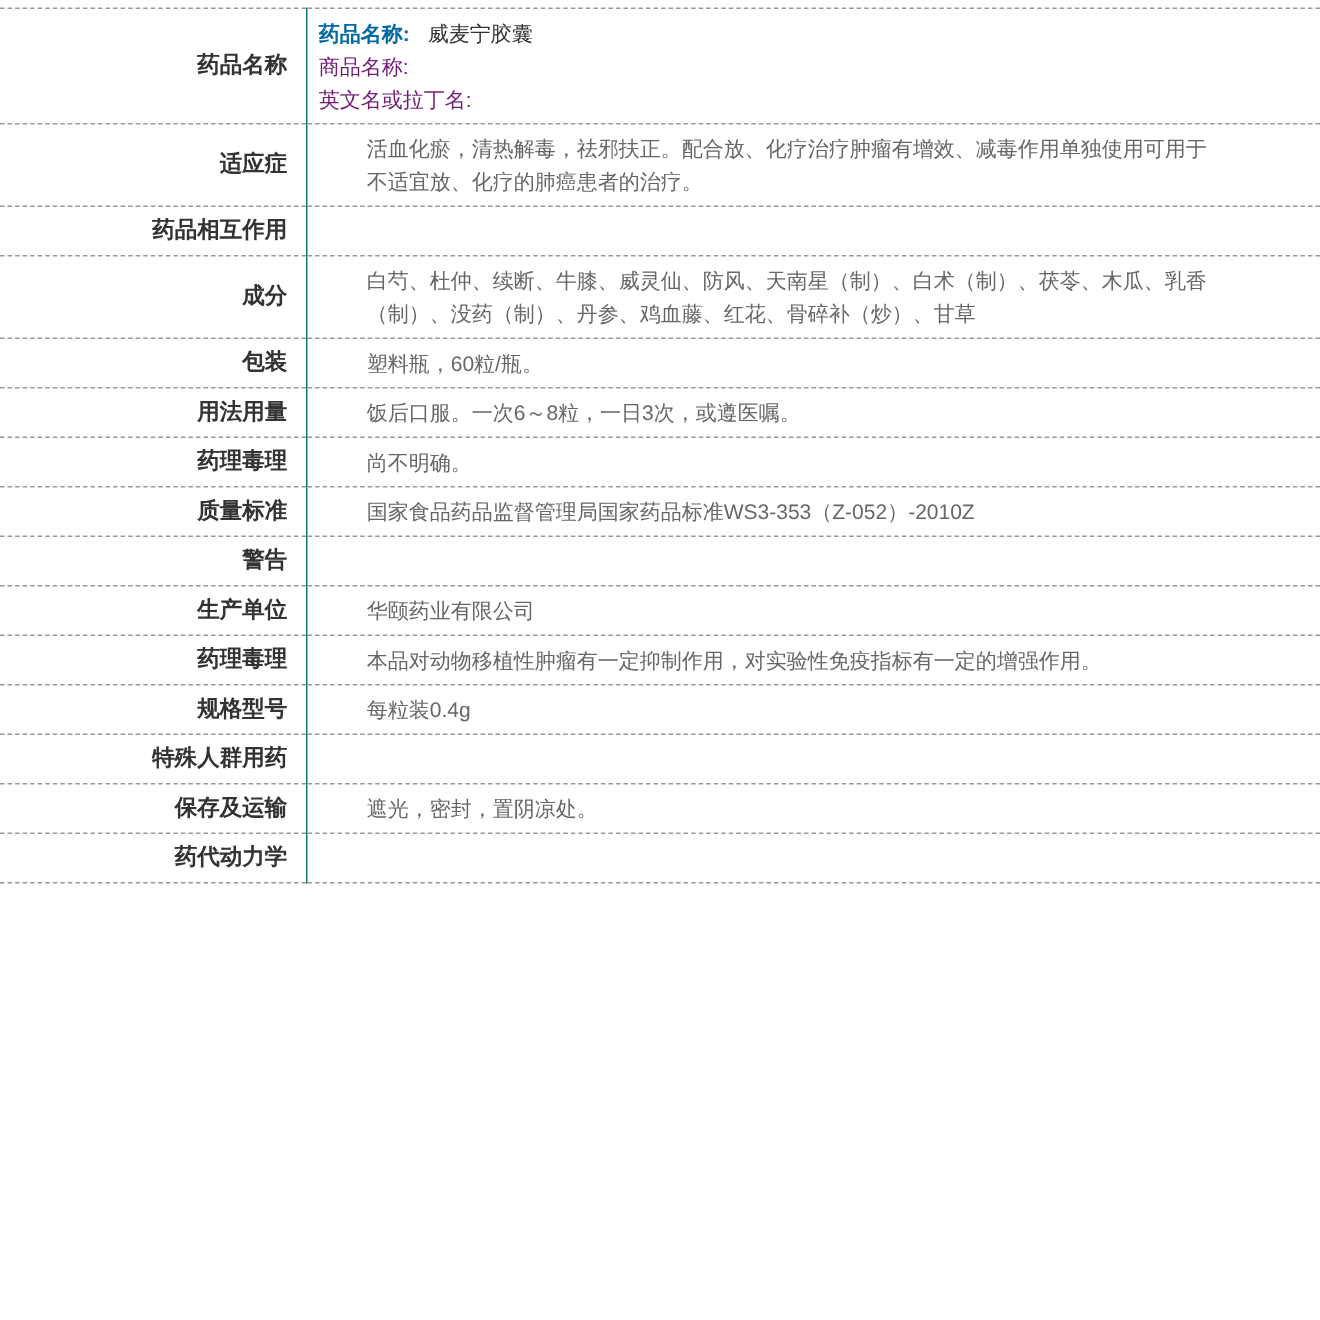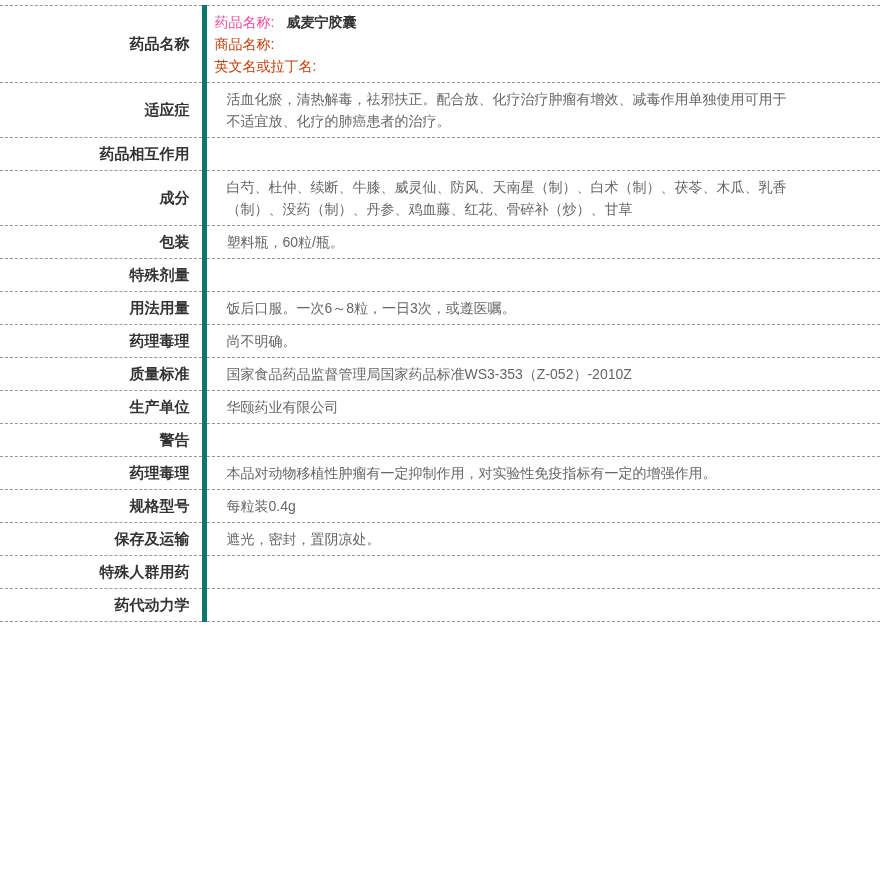--- a/index.html
+++ b/index.html
@@ -21,54 +21,56 @@
   }
   .drug-table {
     border-top: 1px dashed #999999;
   }
   .drug-table td {
     border-bottom: 1px dashed #999999;
     vertical-align: middle;
   }
   td.lbl {
     width: 204px;
-    border-right: 5px solid #0f766e;
+    border-right: 1px solid #0f766e;
     text-align: right;
     padding: 5px 12px 5px 0;
     font-size: 15px;
     font-weight: bold;
     color: #333333;
     line-height: 22px;
     white-space: nowrap;
   }
   td.val {
     padding: 5px 10px 5px 20px;
     font-size: 14px;
     color: #666666;
     line-height: 22px;
   }
   td.val .txt {
     max-width: 570px;
+    margin-left: 20px;
   }
   td.val-name {
     padding-left: 8px;
   }
   .nline {
     line-height: 22px;
     font-size: 14px;
   }
   .nlabel {
-    color: #c2410c;
+    color: #701a75;
   }
   .nlabel-dark {
-    color: #ec4899;
+    color: #0369a1;
+    font-weight: bold;
   }
   .nvalue {
     color: #333333;
-    font-weight: bold;
+    font-weight: normal;
     margin-left: 12px;
     margin-top: 44px;
   }
 </style>
 </head>
 <body>
 
 <table class="drug-table">
   <tbody>
     <tr>
@@ -104,77 +106,71 @@
           <div class="txt">白芍、杜仲、续断、牛膝、威灵仙、防风、天南星（制）、白术（制）、茯苓、木瓜、乳香（制）、没药（制）、丹参、鸡血藤、红花、骨碎补（炒）、甘草</div>
         </td>
     </tr>
     <tr>
       <td class="lbl">包装</td>
       <td class="val">
           <div class="txt">塑料瓶，60粒/瓶。</div>
         </td>
     </tr>
     <tr>
-      <td class="lbl">特殊剂量</td>
-      <td class="val">
-          <div class="txt"></div>
-        </td>
-    </tr>
-    <tr>
       <td class="lbl">用法用量</td>
       <td class="val">
           <div class="txt">饭后口服。一次6～8粒，一日3次，或遵医嘱。</div>
         </td>
     </tr>
     <tr>
       <td class="lbl">药理毒理</td>
       <td class="val">
           <div class="txt">尚不明确。</div>
         </td>
     </tr>
     <tr>
       <td class="lbl">质量标准</td>
       <td class="val">
           <div class="txt">国家食品药品监督管理局国家药品标准WS3-353（Z-052）-2010Z</div>
         </td>
     </tr>
     <tr>
+      <td class="lbl">警告</td>
+      <td class="val">
+          <div class="txt"></div>
+        </td>
+    </tr>
+    <tr>
       <td class="lbl">生产单位</td>
       <td class="val">
           <div class="txt">华颐药业有限公司</div>
-        </td>
-    </tr>
-    <tr>
-      <td class="lbl">警告</td>
-      <td class="val">
-          <div class="txt"></div>
         </td>
     </tr>
     <tr>
       <td class="lbl">药理毒理</td>
       <td class="val">
           <div class="txt">本品对动物移植性肿瘤有一定抑制作用，对实验性免疫指标有一定的增强作用。</div>
         </td>
     </tr>
     <tr>
       <td class="lbl">规格型号</td>
       <td class="val">
           <div class="txt">每粒装0.4g</div>
         </td>
     </tr>
     <tr>
+      <td class="lbl">特殊人群用药</td>
+      <td class="val">
+          <div class="txt"></div>
+        </td>
+    </tr>
+    <tr>
       <td class="lbl">保存及运输</td>
       <td class="val">
           <div class="txt">遮光，密封，置阴凉处。</div>
-        </td>
-    </tr>
-    <tr>
-      <td class="lbl">特殊人群用药</td>
-      <td class="val">
-          <div class="txt"></div>
         </td>
     </tr>
     <tr>
       <td class="lbl">药代动力学</td>
       <td class="val">
           <div class="txt"></div>
         </td>
     </tr>
   </tbody>
 </table>

